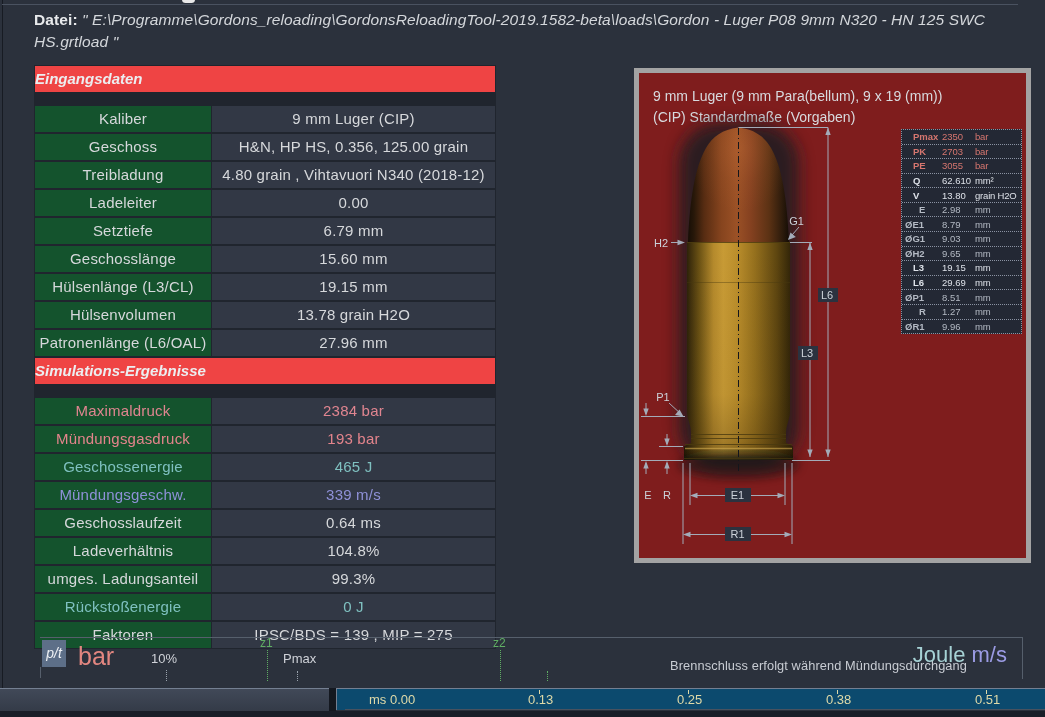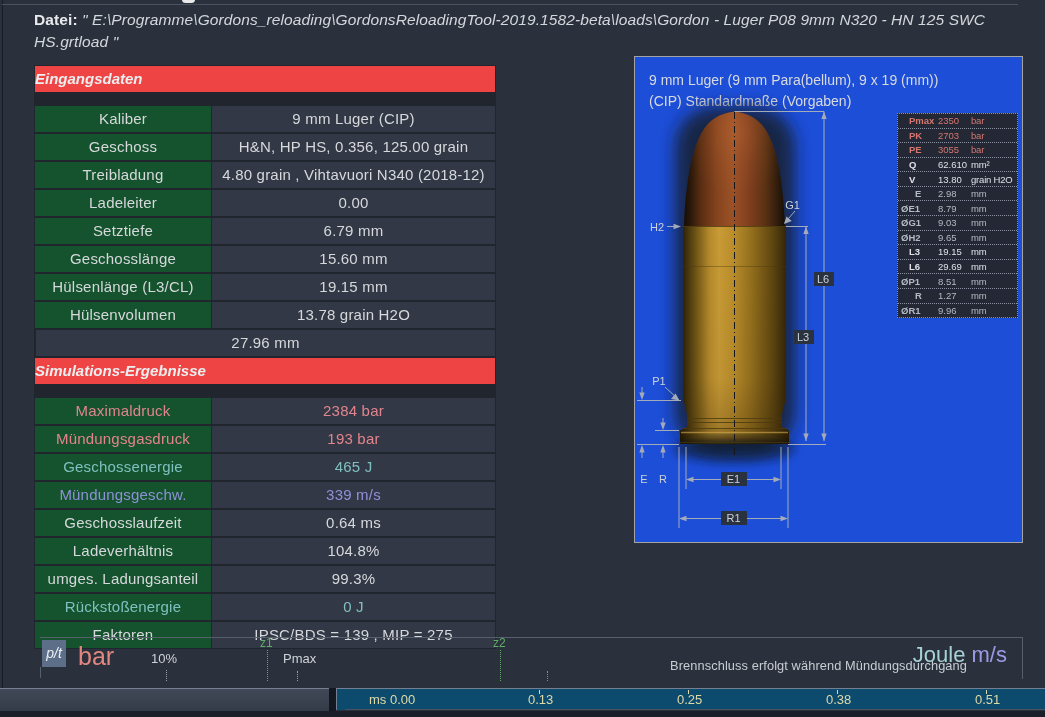--- a/index.html
+++ b/index.html
@@ -21,21 +21,21 @@
   .row .c1{width:176px;background:#14532d;}
   .row .gap{width:1px;}
   .row .c2{flex:1;background:#323845;}
   .hrow{height:26px;margin-bottom:14px;line-height:26px;background:#ef4444;
         font-size:15px;font-weight:bold;font-style:italic;text-align:left;color:#eceef0;}
   .red{color:#e08590;}
   .red2{color:#e4848c;}
   .teal{color:#7fc0c0;}
   .peri{color:#8f91d8;}
   
-  #panel{left:634px;top:56px;width:387px;height:485px;border:1px solid #a3a3a3;background:#1d4ed8;}
+  #panel{left:634px;top:68px;width:387px;height:485px;border:5px solid #a3a3a3;background:#7f1d1d;}
   #ptitle{left:14px;top:13px;font-size:14px;line-height:21px;color:#d8dade;}
   
   #mini{left:262px;top:56px;width:119px;height:203px;background:#232834;
         border:1px dotted #8a92a2;display:flex;flex-direction:column;font-size:9.5px;color:#c9d0da;}
   .mrow{flex:1;display:flex;border-bottom:1px dotted #8a92a2;align-items:center;}
   .mrow:last-child{border-bottom:none;}
   .ml{width:40px;padding-left:11px;box-sizing:border-box;font-weight:bold;}
   .mrow.dia .ml{padding-left:3px;}
   .mrow.sg .ml{padding-left:17px;}
   .mn{width:31px;text-align:left;}
@@ -115,20 +115,21 @@
       <div class="c1">Hülsenlänge (L3/CL)</div>
       <div class="gap"></div>
       <div class="c2">19.15 mm</div>
     </div>
   <div class="row">
       <div class="c1">Hülsenvolumen</div>
       <div class="gap"></div>
       <div class="c2">13.78 grain H2O</div>
     </div>
   <div class="row">
+      <div class="c1">Patronenlänge (L6/OAL)</div>
       <div class="gap"></div>
       <div class="c2">27.96 mm</div>
     </div>
   <div class="hrow">Simulations-Ergebnisse</div>
   <div class="row red">
       <div class="c1">Maximaldruck</div>
       <div class="gap"></div>
       <div class="c2">2384 bar</div>
     </div>
   <div class="row red2">

